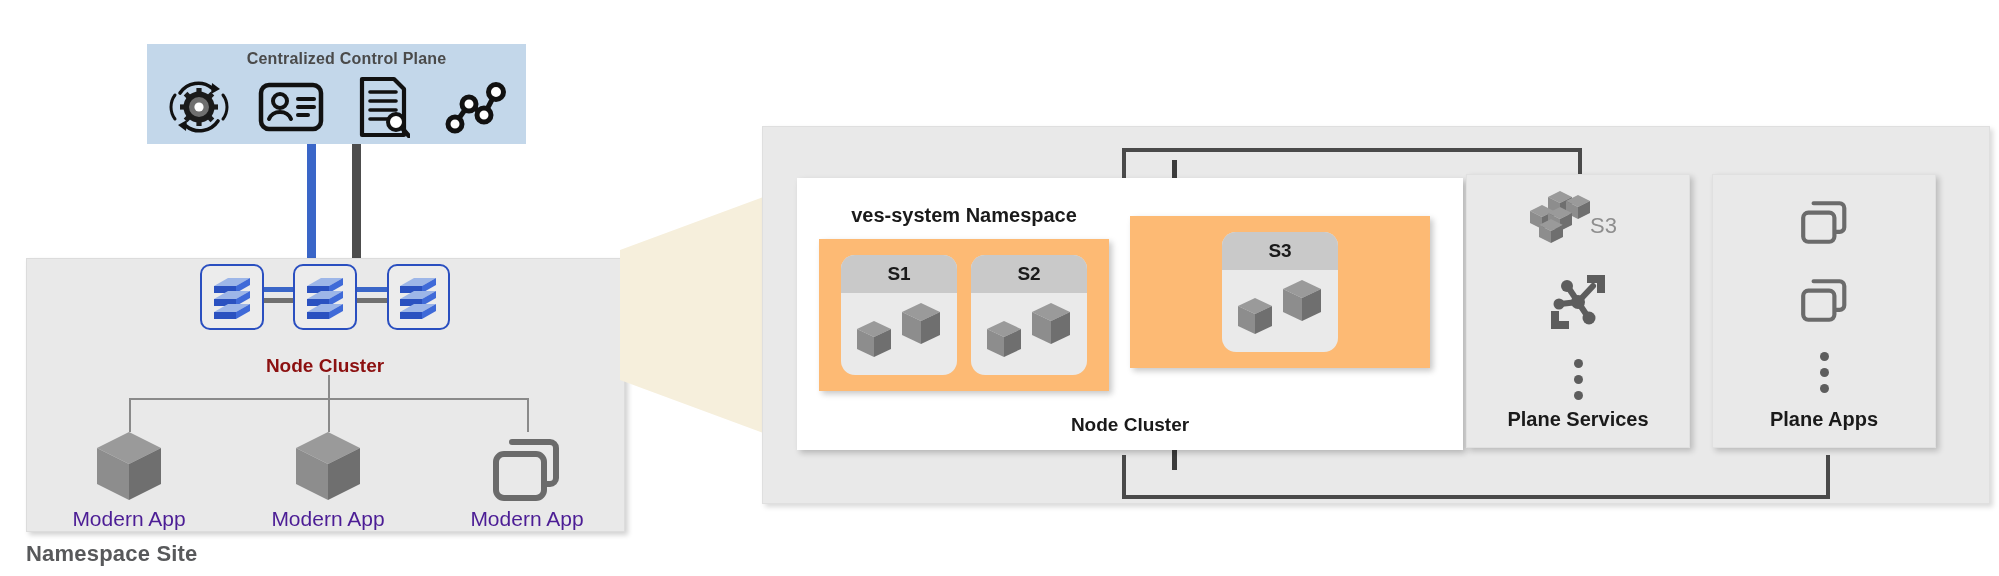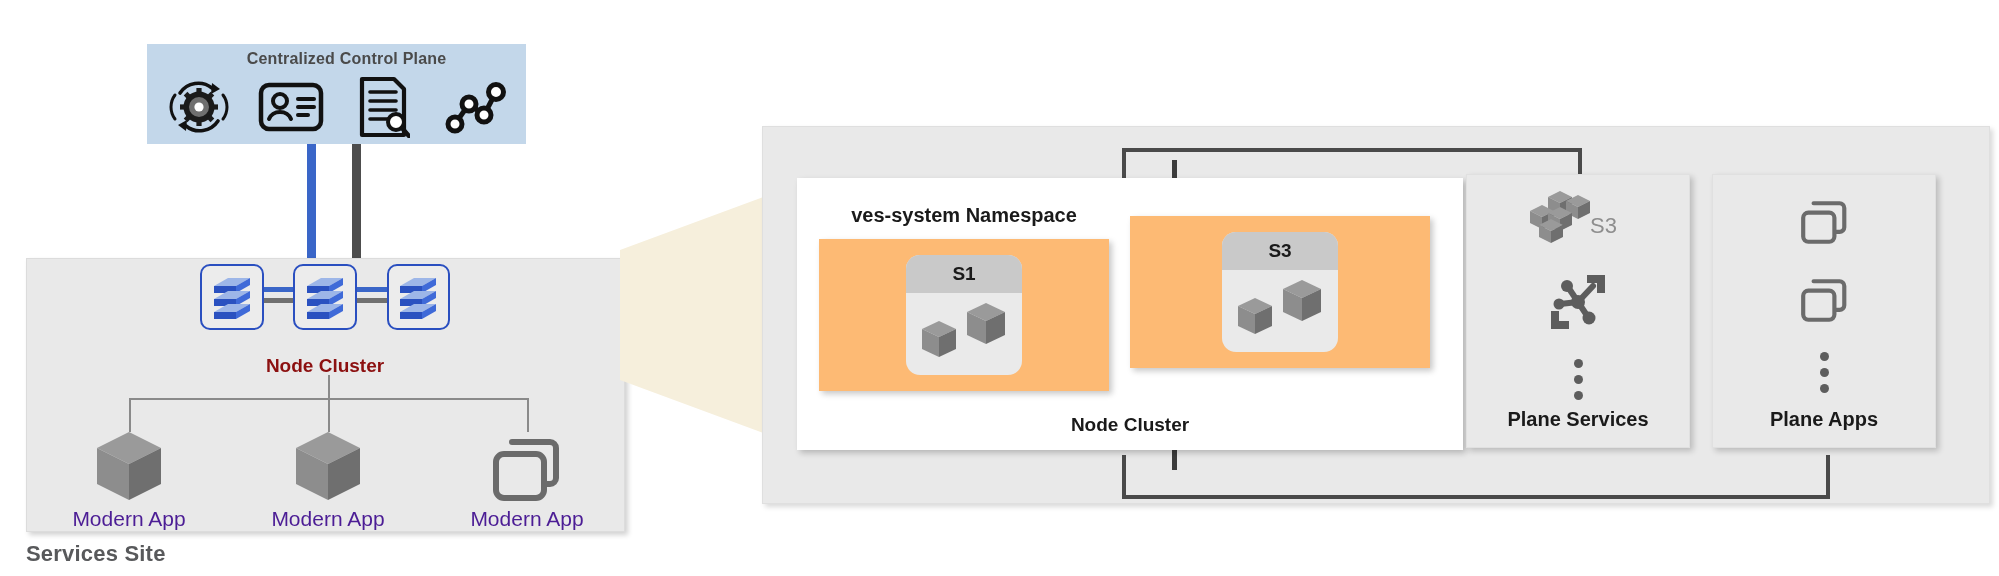--- a/index.html
+++ b/index.html
@@ -299,21 +299,21 @@
 <div class="abs app-col" id="app-3">
   <div class="app-icon">
     <svg width="78" height="78" viewBox="0 0 78 78">
       <path d="M24 14 H62 a6 6 0 0 1 6 6 V50 a6 6 0 0 1 -6 6 H56" fill="none" stroke="#6b6b6b" stroke-width="6" stroke-linecap="round" stroke-linejoin="round"></path>
       <rect x="8" y="26" width="48" height="44" rx="8" fill="#e9e9e9" stroke="#6b6b6b" stroke-width="6"></rect>
     </svg>
   </div>
   <div class="app-label">Modern App</div>
 </div>
 
-<div class="abs" id="customer-site-label">Services Site</div>
+<div class="abs" id="customer-site-label">Namespace Site</div>
 
 <svg class="abs" id="zoom-funnel" viewBox="0 0 200 278">
   <polygon points="0,74 200,0 200,278 0,204" fill="#f6efdc"></polygon>
 </svg>
 
 <div class="abs" id="right-panel"></div>
 
 <div class="abs" id="bracket-top"></div>
 <div class="abs" id="bracket-bottom"></div>
 <div class="abs" id="bracket-stub-top"></div>
@@ -334,20 +334,35 @@
             <polygon points="37,12 20,20 20,40 37,32" fill="#6f6f6f"></polygon>
           </svg>
           <svg width="46" height="50" viewBox="0 0 46 50" style="margin-bottom:14px">
             <polygon points="23,4 42,13 23,22 4,13" fill="#9a9a9a"></polygon>
             <polygon points="4,13 23,22 23,45 4,36" fill="#8d8d8d"></polygon>
             <polygon points="42,13 23,22 23,45 42,36" fill="#6f6f6f"></polygon>
           </svg>
         </div>
       </div>
 
+      <div class="svc">
+        <div class="svc-head">S2</div>
+        <div class="svc-body">
+          <svg width="40" height="44" viewBox="0 0 40 44" style="margin-top:16px">
+            <polygon points="20,4 37,12 20,20 3,12" fill="#9a9a9a"></polygon>
+            <polygon points="3,12 20,20 20,40 3,32" fill="#8d8d8d"></polygon>
+            <polygon points="37,12 20,20 20,40 37,32" fill="#6f6f6f"></polygon>
+          </svg>
+          <svg width="46" height="50" viewBox="0 0 46 50" style="margin-bottom:14px">
+            <polygon points="23,4 42,13 23,22 4,13" fill="#9a9a9a"></polygon>
+            <polygon points="4,13 23,22 23,45 4,36" fill="#8d8d8d"></polygon>
+            <polygon points="42,13 23,22 23,45 42,36" fill="#6f6f6f"></polygon>
+          </svg>
+        </div>
+      </div>
 
     </div>
   </div>
 
   <div class="abs" style="left:333px;top:26px;width:300px;">
     <div class="ns-card" style="margin-top:12px;padding:16px 12px;display:flex;gap:14px;justify-content:center;">
 
       <div class="svc">
         <div class="svc-head">S3</div>
         <div class="svc-body">

